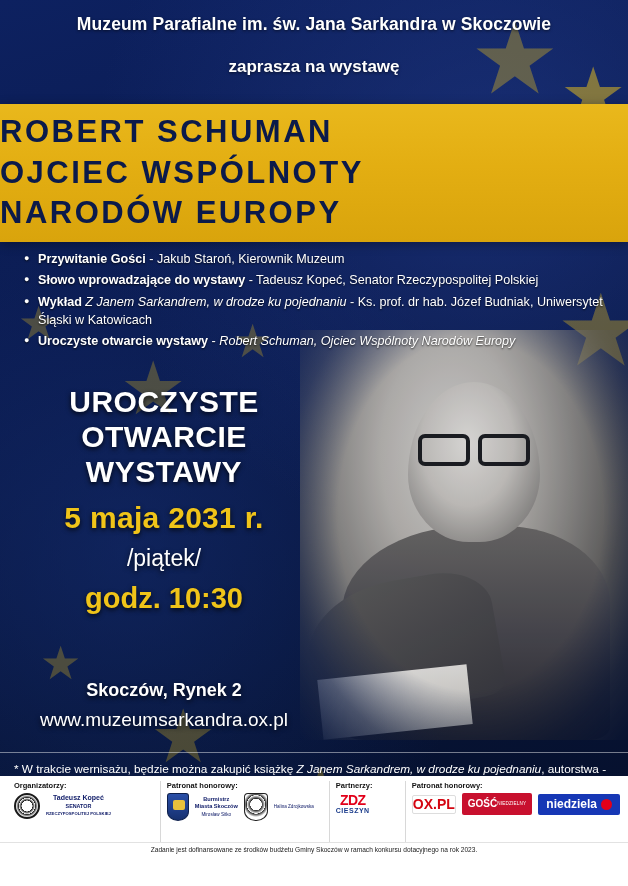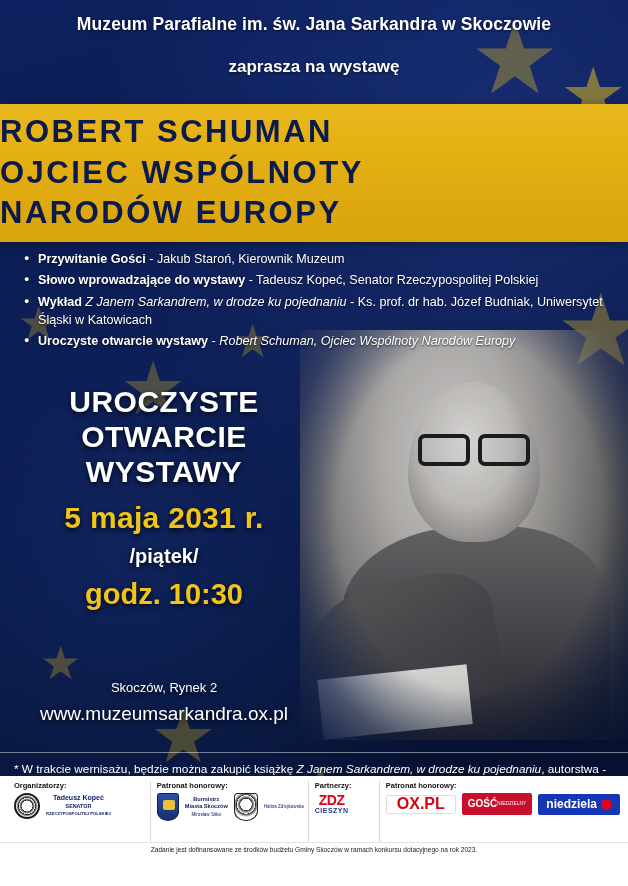--- a/index.html
+++ b/index.html
@@ -159,38 +159,38 @@
     text-shadow: 0 2px 5px rgba(0,0,0,.8);
   }
   .opening .date {
     margin-top: 12px;
     color: #f0c419; font-weight: bold;
     font-size: 30px; letter-spacing: .3px;
     text-shadow: 0 2px 5px rgba(0,0,0,.8);
   }
   .opening .day {
     margin-top: 10px;
-    color: #ffffff; font-weight: bold;
-    font-size: 20px;
+    color: #ffffff; font-weight: normal;
+    font-size: 23px;
     text-shadow: 0 2px 5px rgba(0,0,0,.8);
   }
   .opening .hour {
     margin-top: 10px;
     color: #f0c419; font-weight: bold;
     font-size: 29px;
     text-shadow: 0 2px 5px rgba(0,0,0,.8);
   }
 
   
   .address {
     position: absolute; top: 680px; left: 14px;
     width: 300px; text-align: center; z-index: 7;
   }
   .address .place {
-    color: #ffffff; font-weight: normal; font-size: 13px;
+    color: #ffffff; font-weight: bold; font-size: 18px;
     text-shadow: 0 2px 5px rgba(0,0,0,.8);
   }
   .address .www {
     margin-top: 8px;
     color: #ffffff; font-size: 19px;
     text-shadow: 0 2px 5px rgba(0,0,0,.8);
   }
 
   
   .note {
@@ -247,22 +247,22 @@
     border: 1px solid #222;
     border-radius: 4px 4px 48% 48% / 4px 4px 36% 36%;
   }
   .zdz {
     display: flex; flex-direction: column; align-items: center; line-height: 1;
   }
   .zdz .z1 { color: #e2001a; font-weight: bold; font-size: 14px; letter-spacing: -.5px; }
   .zdz .z2 { color: #1a3b8b; font-weight: bold; font-size: 7px; letter-spacing: .5px; }
   .badge {
     display: inline-flex; align-items: center; justify-content: center;
-    height: 19px; padding: 0 10px; border-radius: 2px;
-    font-weight: bold; font-size: 16px; color: #fff;
+    height: 19px; padding: 0 0; border-radius: 2px;
+    font-weight: bold; font-size: 14px; color: #fff;
   }
   .badge.oxpl { background: #ffffff; color: #d40511; border: 1px solid #ddd; }
   .badge.gosc { background: #c8102e; color: #ffffff; font-size: 10px; flex-direction: row; line-height: 1; padding: 2px 6px; height: 22px; }
   .badge.gosc small { font-size: 4.6px; font-weight: normal; letter-spacing: .2px; }
   .badge.niedziela { background: #1637b5; color: #ffffff; font-size: 12px; padding: 0 8px; height: 21px; }
   .badge.niedziela .dot {
     display: inline-block; width: 11px; height: 11px; border-radius: 50%;
     background: #e2001a; margin-left: 4px;
   }
   .funding {

